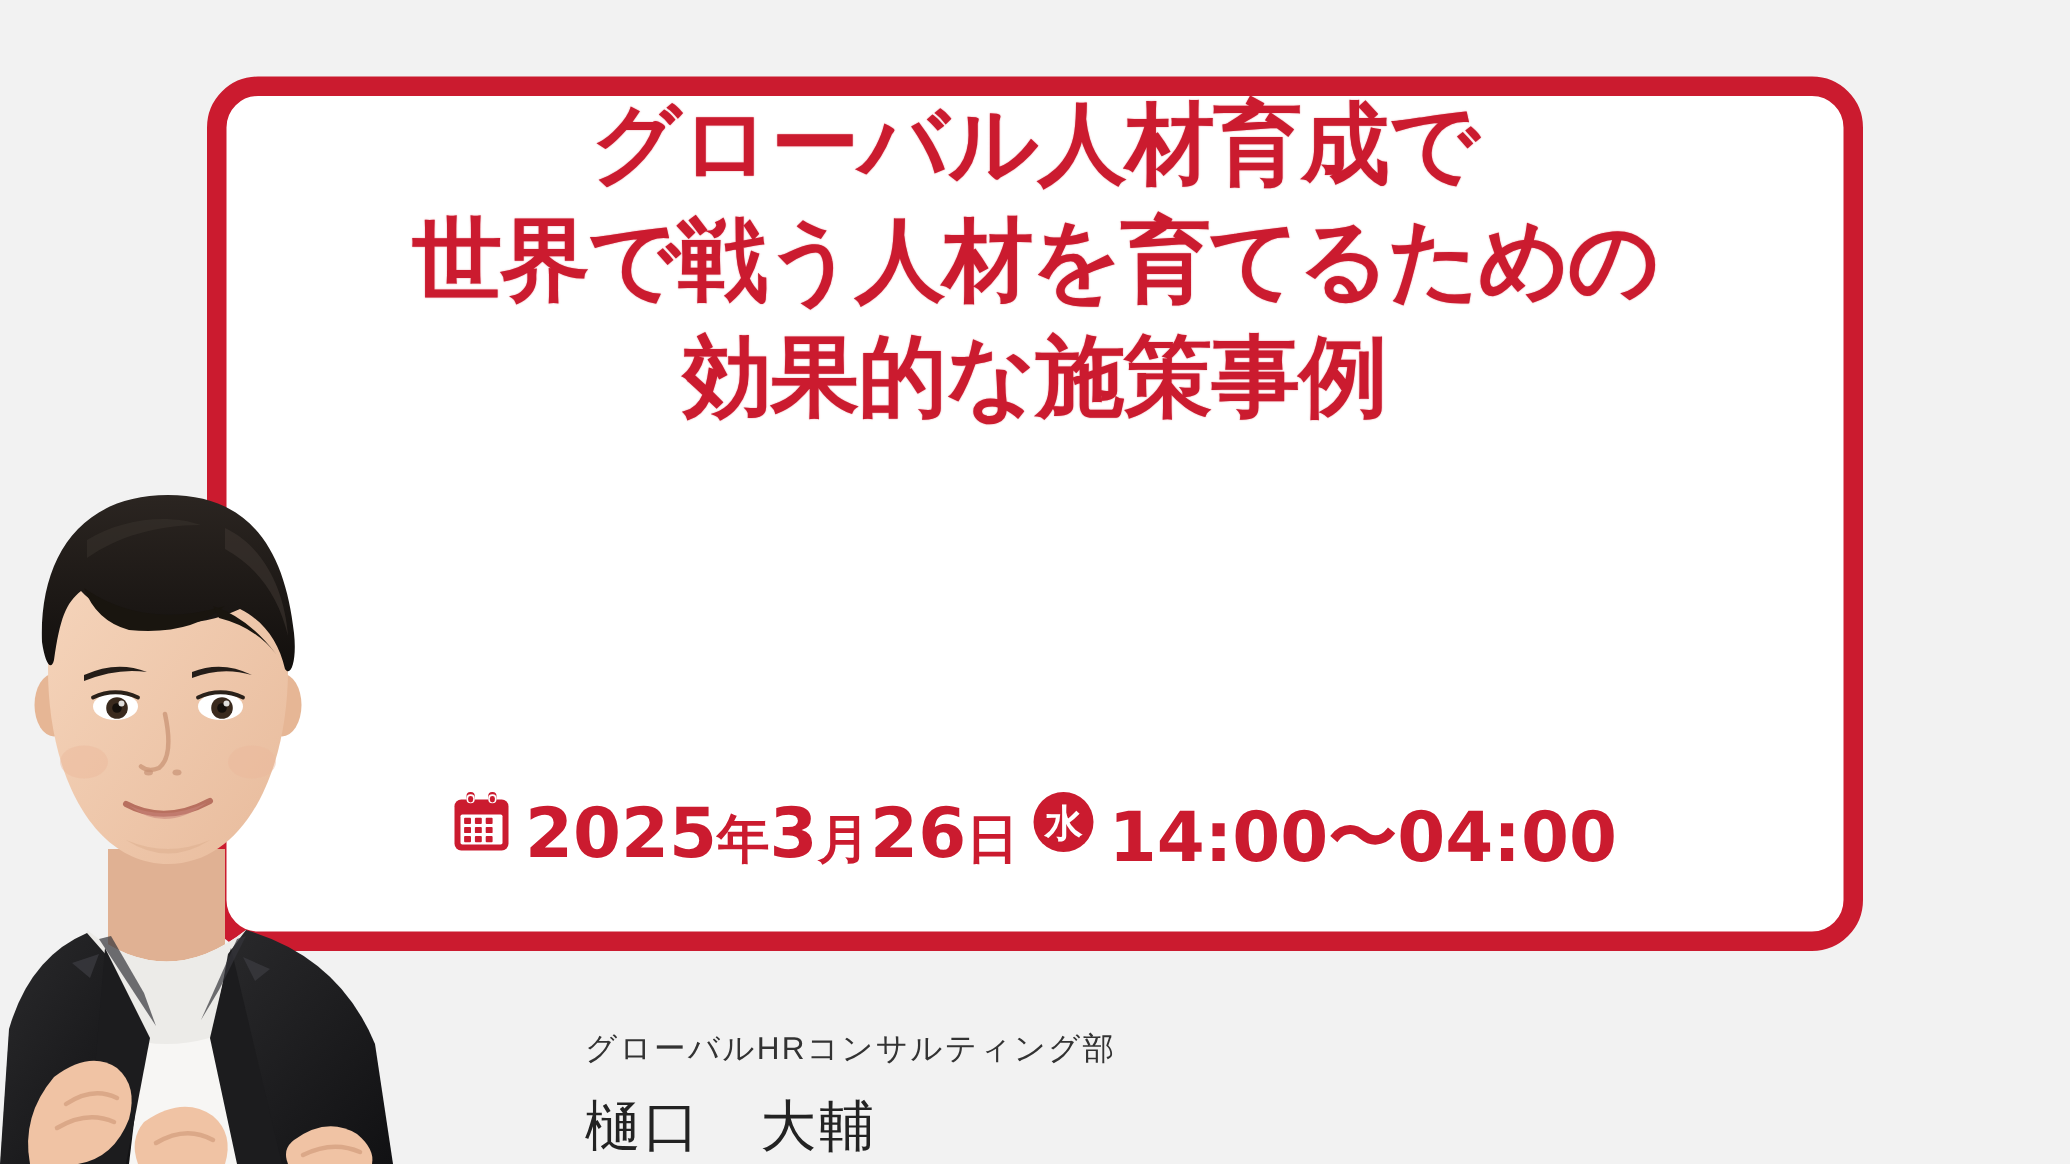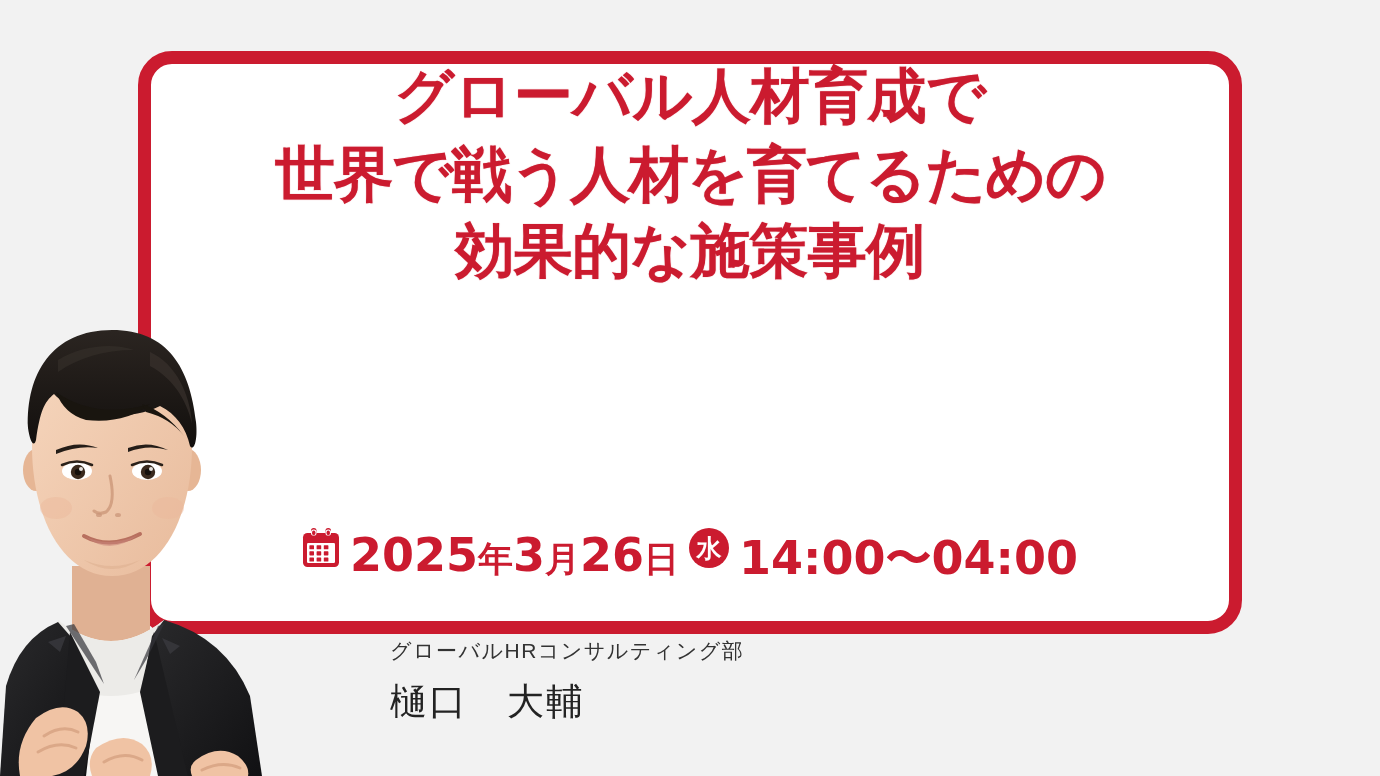--- a/index.html
+++ b/index.html
@@ -109,21 +109,21 @@
     font-size: 46px;
     font-weight: 900;
     letter-spacing: 0px;
     font-family: "DejaVu Sans", "Liberation Sans", sans-serif;
   }
 
   
   .presenter {
     position: absolute;
     left: 390px;
-    top: 635px;
+    top: 684px;
     z-index: 5;
     color: #2b2b2b;
   }
   .presenter .dept {
     font-size: 21px;
     letter-spacing: 1.5px;
     color: #333333;
     line-height: 1.5;
     white-space: nowrap;
   }

